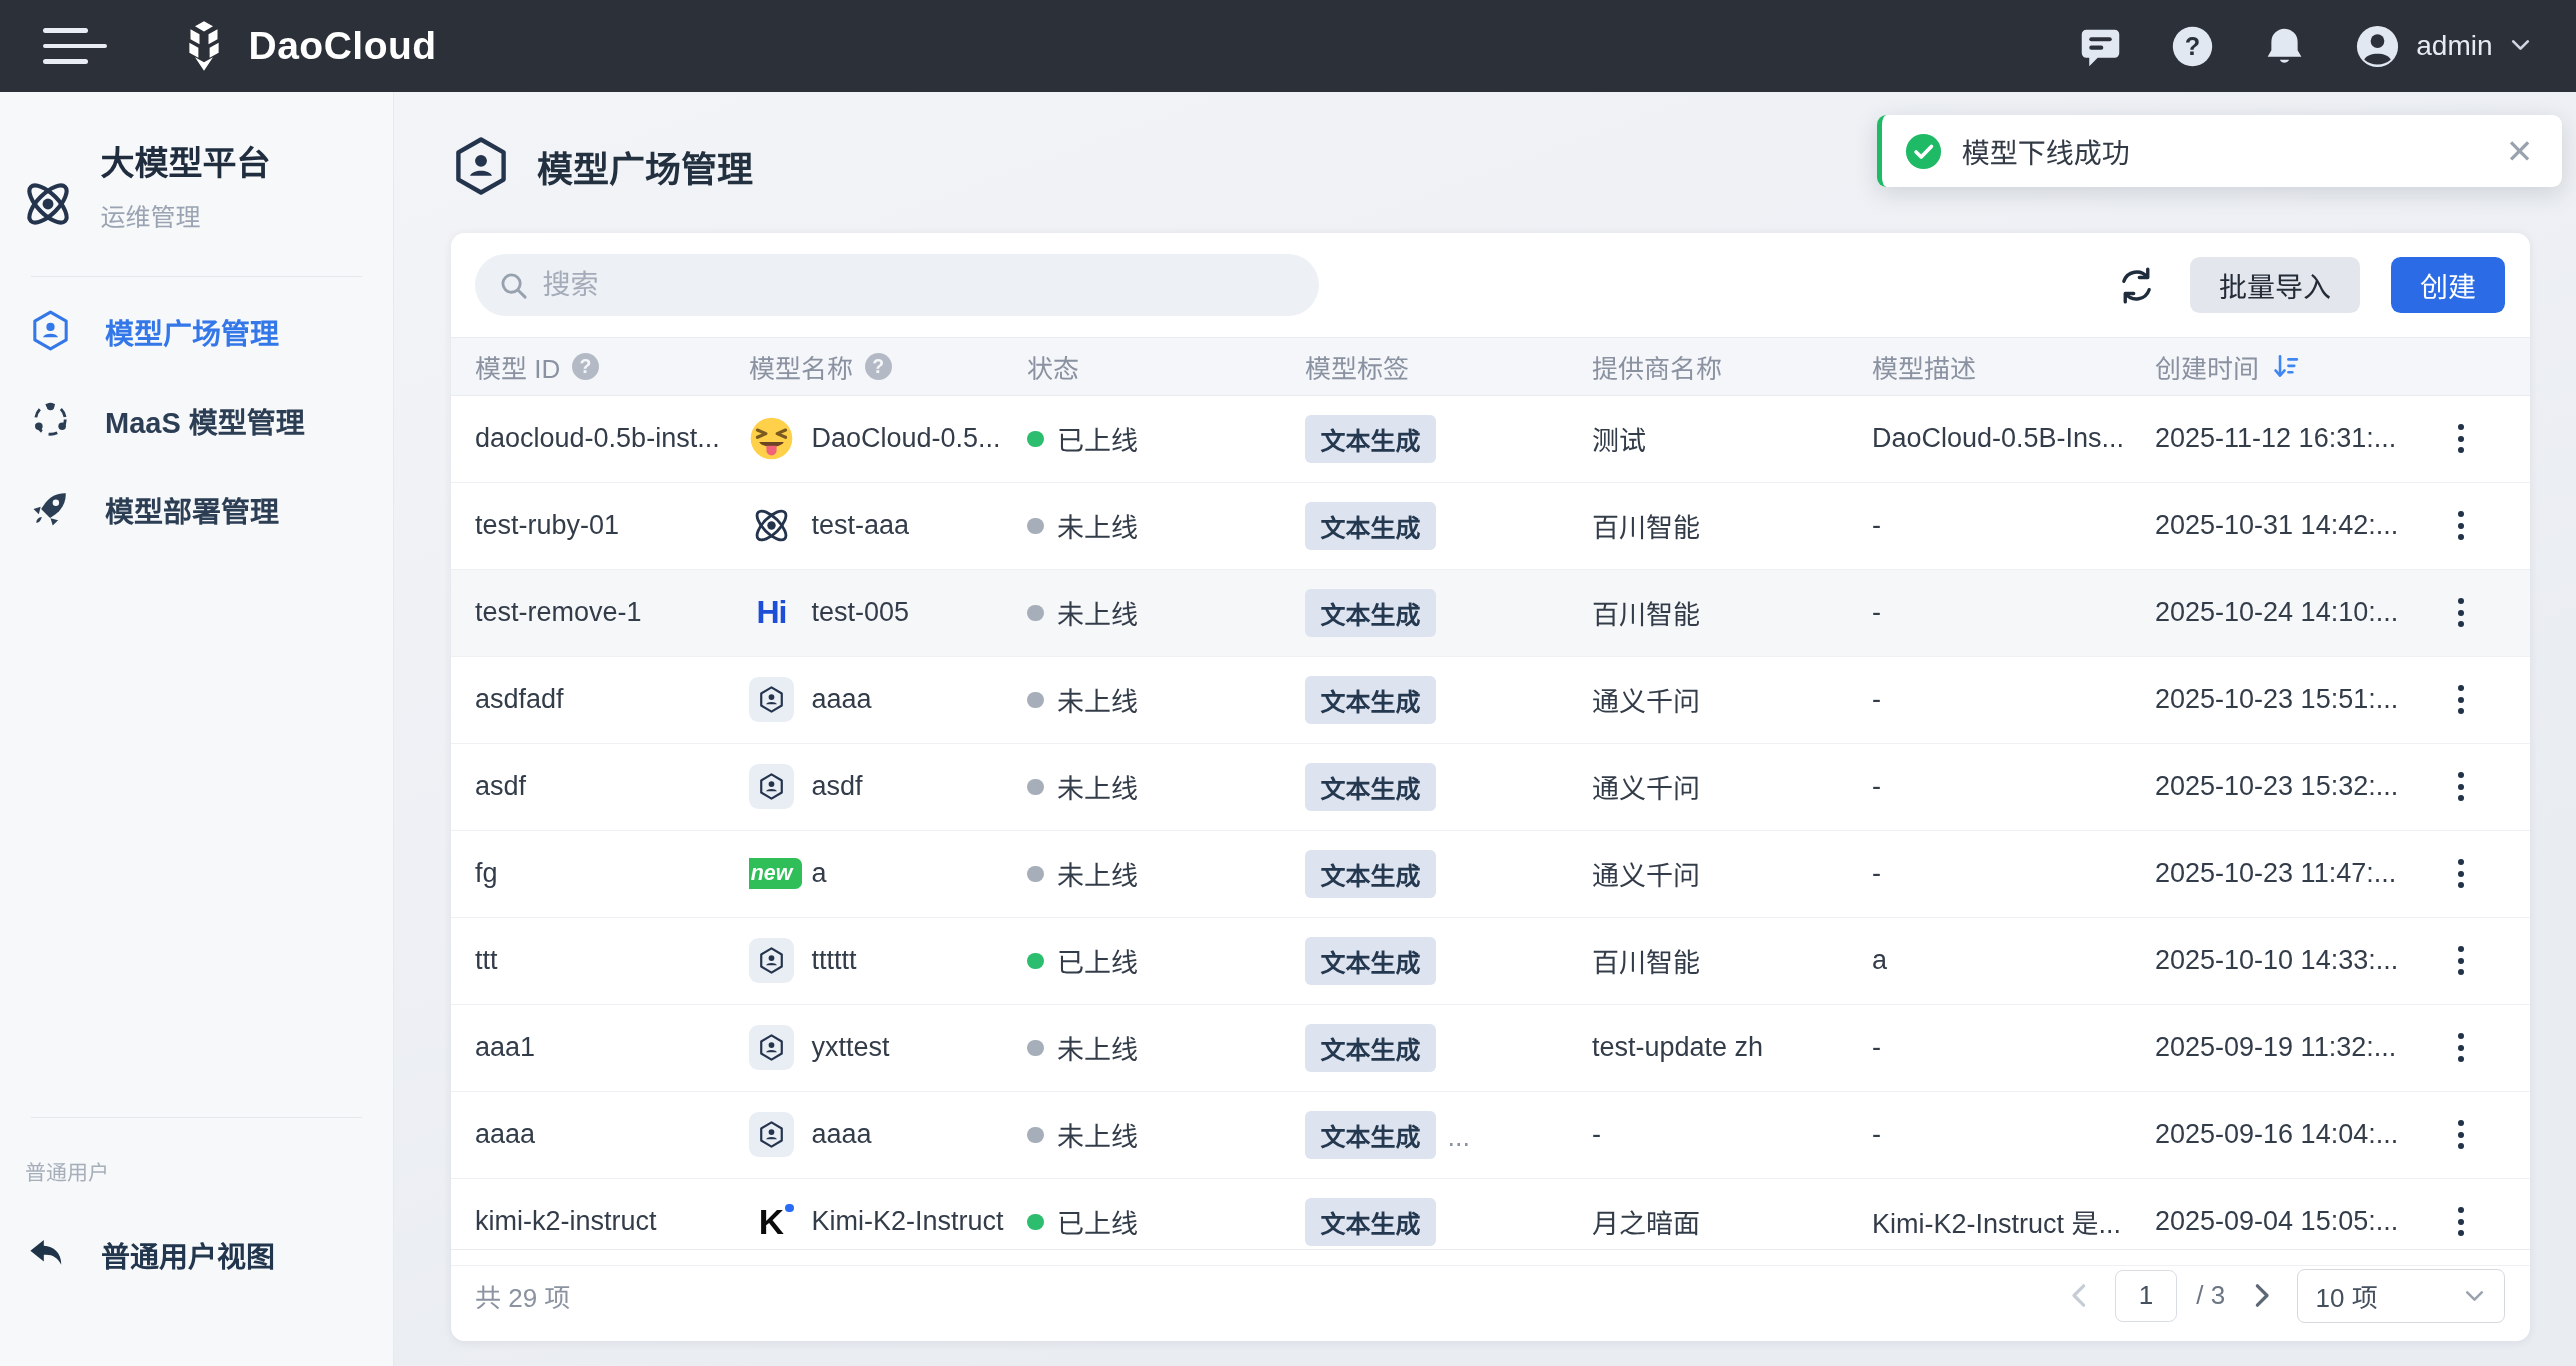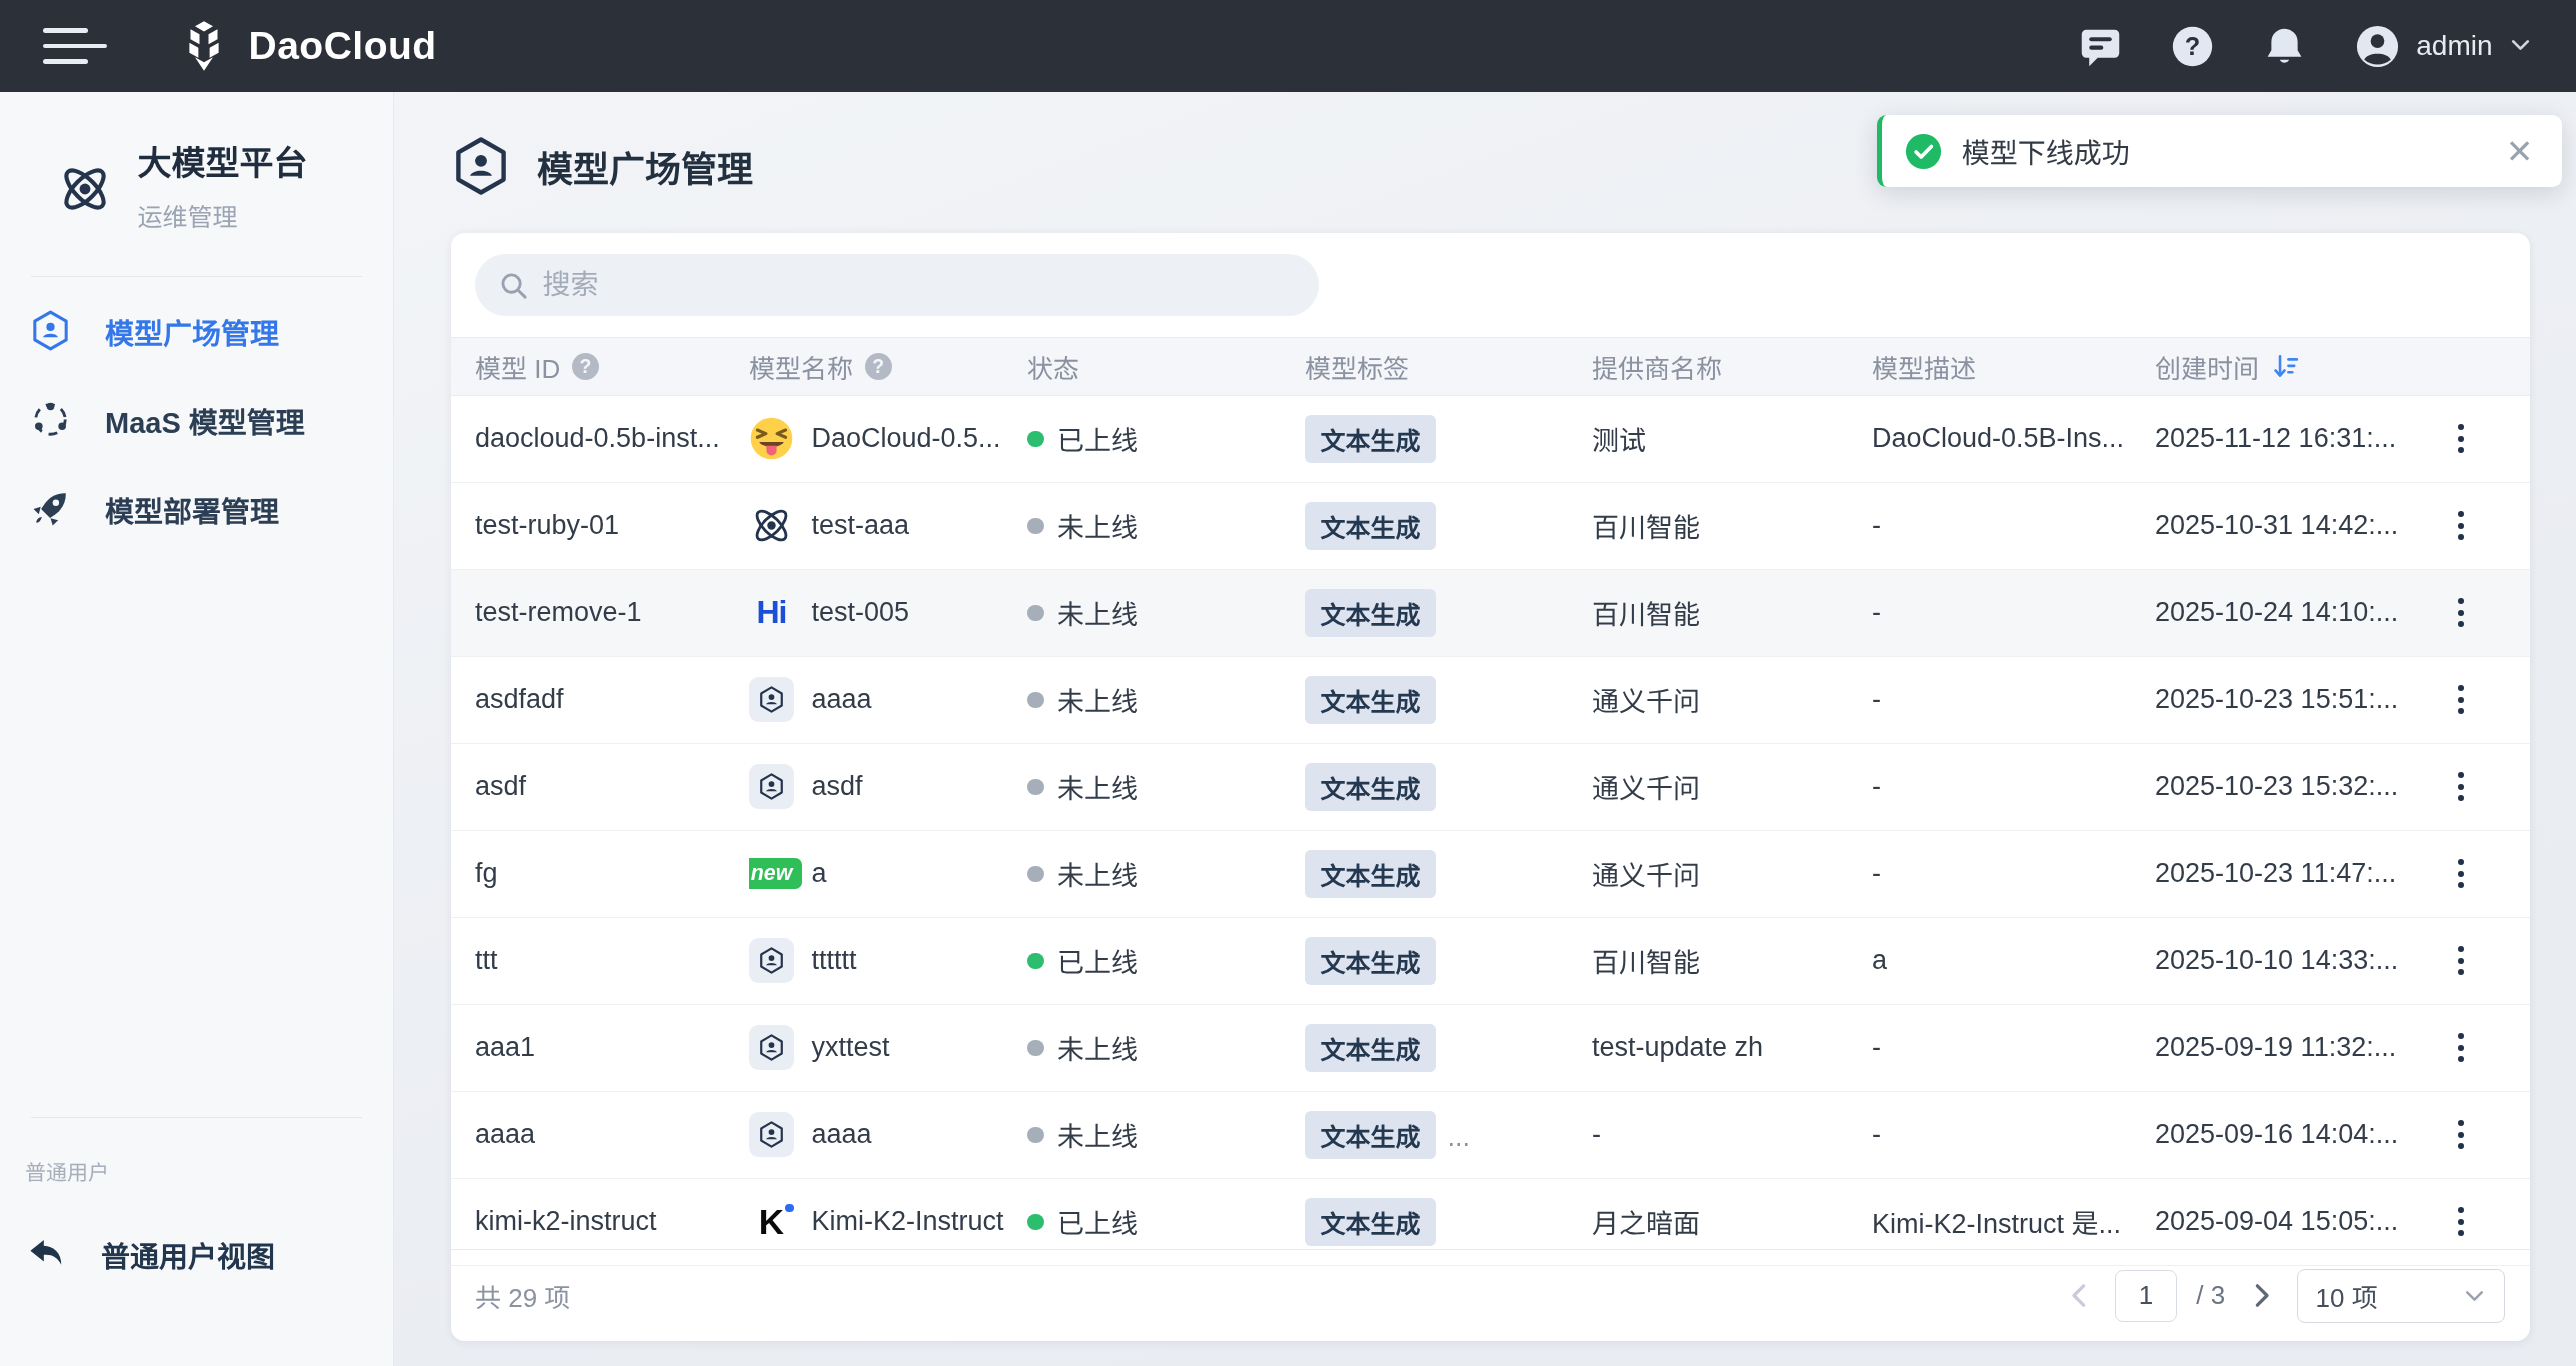--- a/index.html
+++ b/index.html
@@ -21,21 +21,21 @@
   .nav-icon { width:45px; height:45px; cursor:pointer; }
   .nav-icon svg { width:100%; height:100%; }
   .nav-user { display:flex; align-items:center; gap:15.5px; cursor:pointer; }
   .nav-user .nav-icon { width:47px; height:47px; }
   .nav-username { font-size:28px; color:#e6eaf1; }
   .nav-caret svg { width:25px; height:25px; }
 
   
   .sidebar { position:absolute; top:92px; left:0; width:394px; height:1274px;
     background:#f7f8fa; border-right:1px solid #e7e9ee; z-index:10; }
-  .side-brand { display:flex; align-items:center; gap:23px; padding:52px 19.4px 0 19.4px;margin-left:37px; }
+  .side-brand { display:flex; align-items:flex-end; gap:23px; padding:52px 19.4px 0 19.4px; }
   .side-brand-icon { width:58px; height:58px; color:#24344d; flex:none; margin-top:1.9px; }
   .side-brand-icon svg { width:100%; height:100%; }
   .side-brand-title { font-size:34px; font-weight:700; color:#1f2d3f; line-height:1.15; }
   .side-brand-sub { font-size:25px; color:#9aa4b2; margin-top:13.6px; }
   .side-divider { height:1px; background:#e4e7ec; margin:43px 31px 0 31px; }
   .side-menu { margin-top:9.7px; }
   .side-item { height:89px; display:flex; align-items:center; gap:33px; padding-left:29px;
     font-size:29px; font-weight:600; color:#2c3e54; cursor:pointer; }
   .side-item .side-icon { width:43px; height:43px; flex:none; display:flex; }
   .side-item .side-icon svg { width:100%; height:100%; }
@@ -275,20 +275,32 @@
 
   <section class="card">
     <div class="toolbar">
       <div class="search">
         <svg viewBox="0 0 24 24" fill="none" stroke="#98a1ae" stroke-width="2.2" stroke-linecap="round">
           <circle cx="10.5" cy="10.5" r="6.7"></circle>
             <path d="M15.6 15.6L21 21"></path>
         </svg>
         <input type="text" placeholder="搜索" style="">
       </div>
+      <div class="toolbar-right">
+        <span class="icon-btn">
+          <svg viewBox="0 0 48 48" fill="none" stroke="#1f2c3c" stroke-width="3.6" stroke-linecap="round" stroke-linejoin="round">
+            <path d="M10.5 19.5a14.5 14.5 0 0 1 25-4.5"></path>
+            <path d="M36 6.5v9h-9"></path>
+            <path d="M37.5 28.5a14.5 14.5 0 0 1-25 4.5"></path>
+            <path d="M12 41.5v-9h9"></path>
+          </svg>
+        </span>
+        <button class="btn btn-secondary">批量导入</button>
+        <button class="btn btn-primary">创建</button>
+      </div>
     </div>
 
     <div class="grid-row thead" id="thead">
         <div class="th">
           <span>模型 ID</span>
           <span class="help-dot">?</span>
         </div>
         <div class="th">
           <span>模型名称</span>
           <span class="help-dot">?</span>

